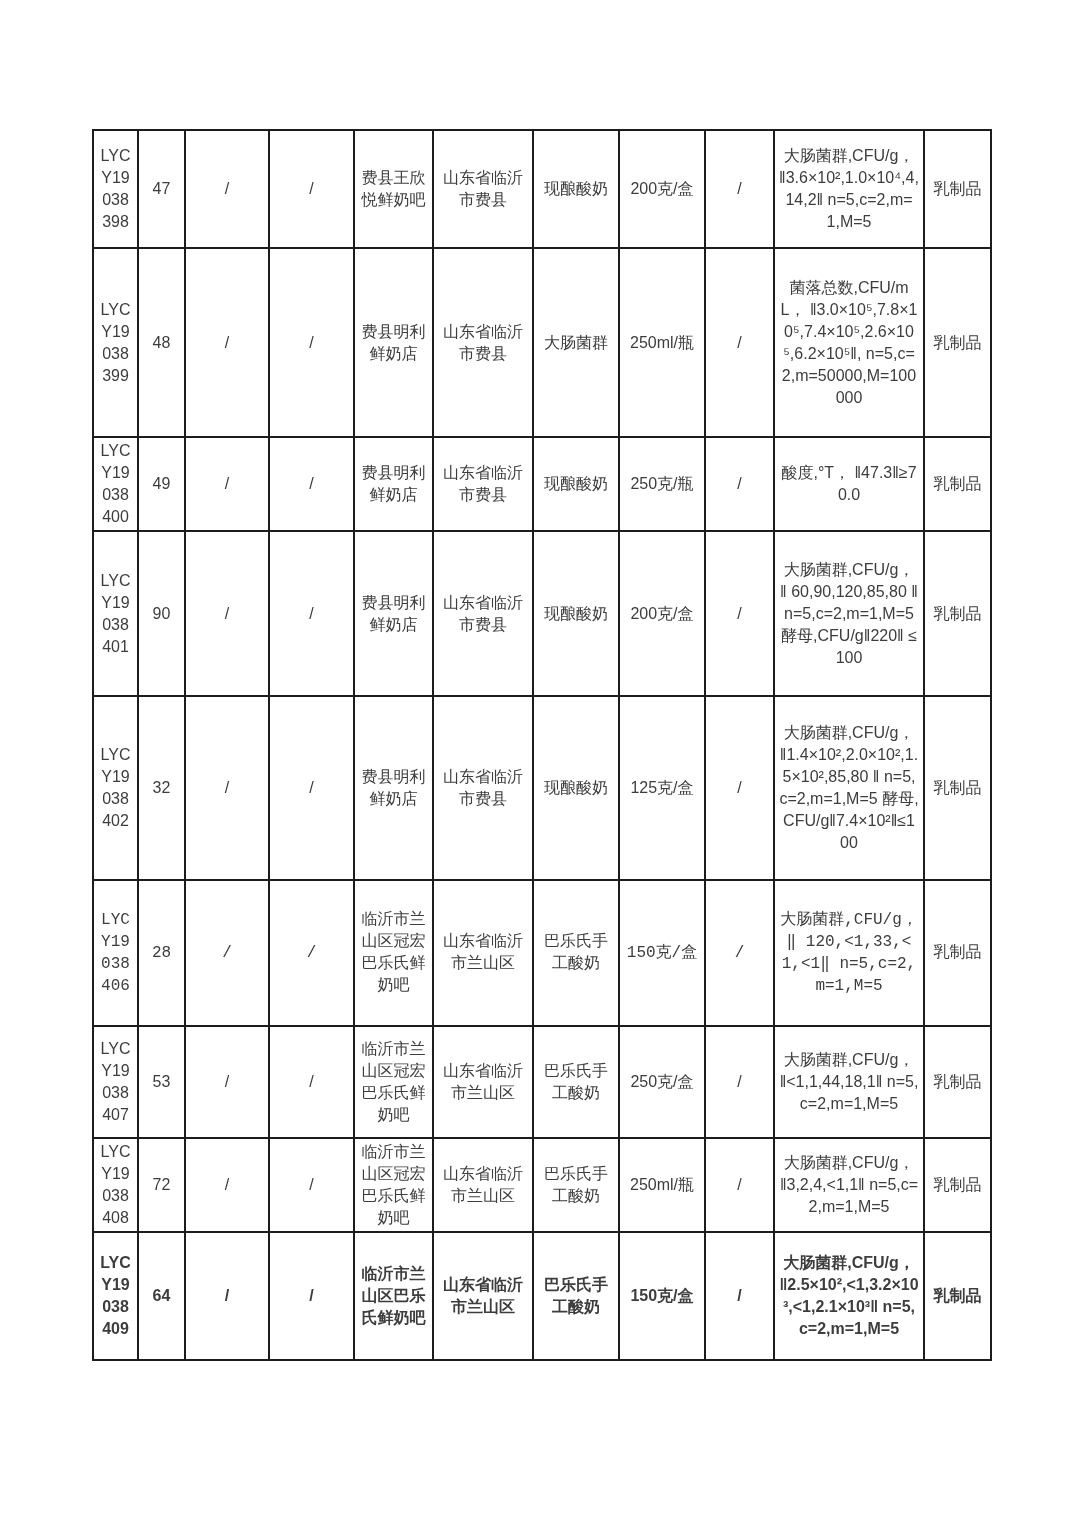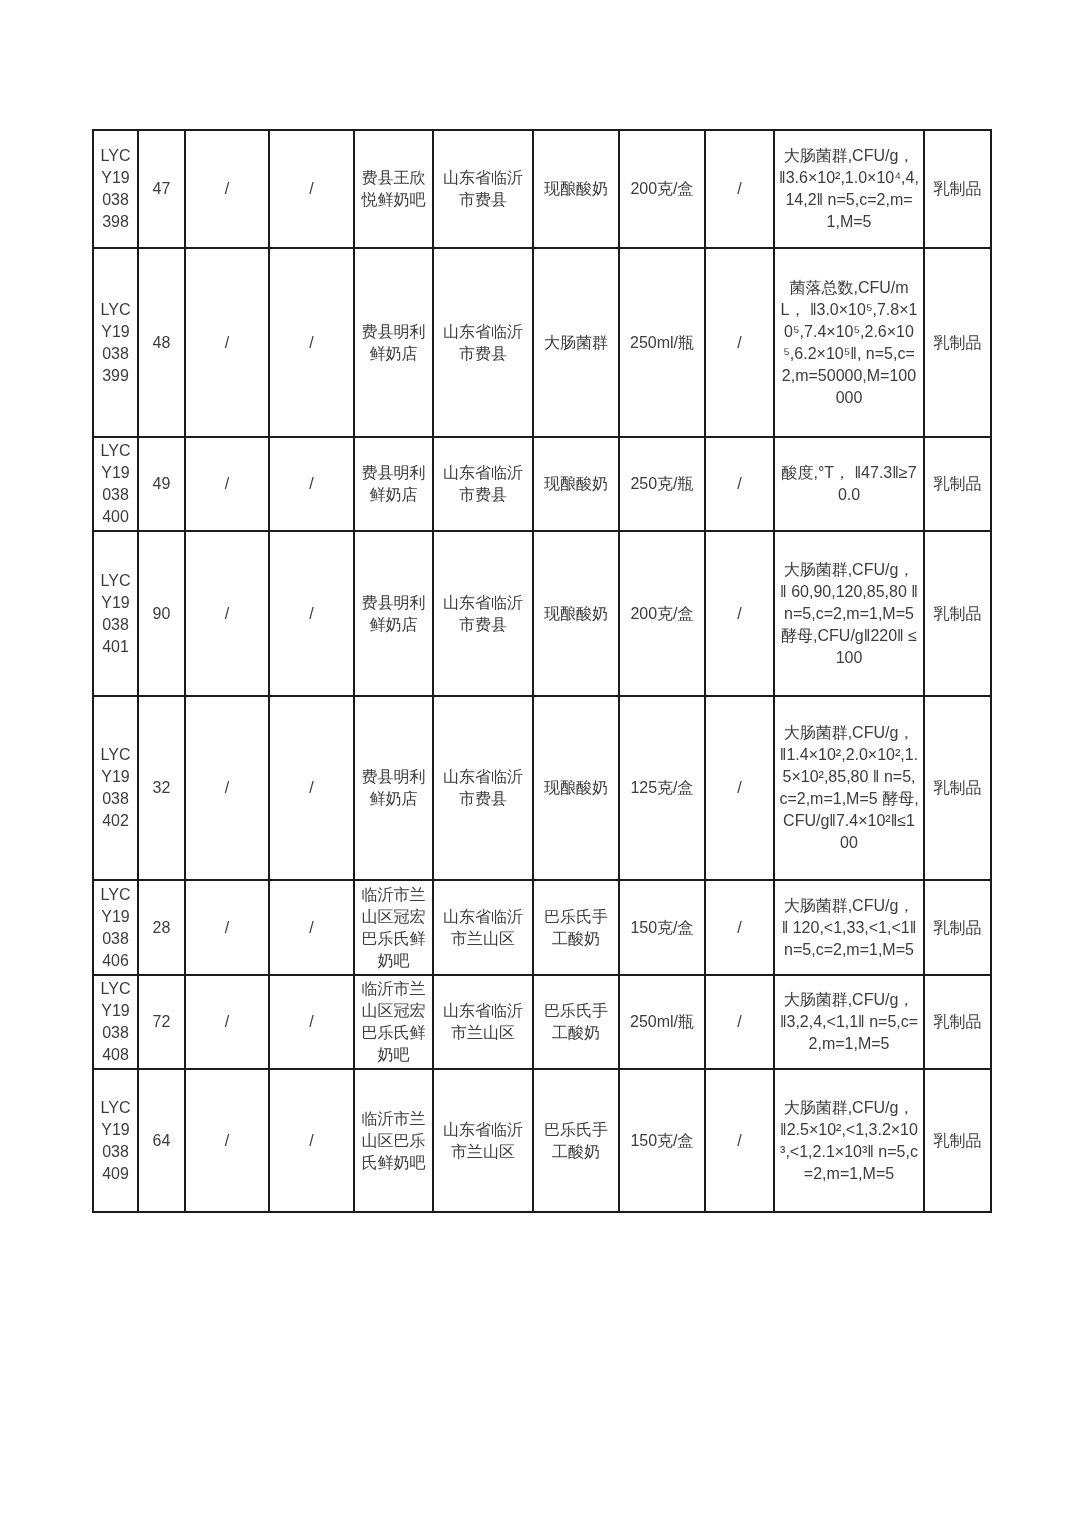--- a/index.html
+++ b/index.html
@@ -37,24 +37,24 @@
   }
   td.c-id   { padding: 2px 5px; }
   td.c-loc  { padding: 2px 6px; }
   td.c-prod { padding: 2px 6px; }
   td.c-res  { padding: 2px 3px; }
   tr.r0 { height: 118px; }
   tr.r1 { height: 189px; }
   tr.r2 { height: 79px; }
   tr.r3 { height: 165px; }
   tr.r4 { height: 184px; }
-  tr.r5 { height: 95px; }
+  tr.r5 { height: 146px; font-family: Liberation Mono, monospace; }
   tr.r6 { height: 112px; }
   tr.r7 { height: 84px; }
-  tr.r8 { height: 143px; }
+  tr.r8 { height: 128px; font-weight: bold; }
 </style>
 </head>
 <body>
 
 <div class="page">
   <table class="insp">
     <colgroup>
       <col style="width:45px">
         <col style="width:47px">
         <col style="width:84px">
@@ -139,20 +139,33 @@
         <td>/</td>
         <td>/</td>
         <td>临沂市兰山区冠宏巴乐氏鲜奶吧</td>
         <td class="c-loc">山东省临沂市兰山区</td>
         <td class="c-prod">巴乐氏手工酸奶</td>
         <td>150克/盒</td>
         <td>/</td>
         <td class="c-res">大肠菌群,CFU/g， ‖ 120,&lt;1,33,&lt;1,&lt;1‖ n=5,c=2,m=1,M=5</td>
         <td>乳制品</td>
       </tr>
+      <tr class="r6">
+        <td class="c-id">LYCY19038407</td>
+        <td>53</td>
+        <td>/</td>
+        <td>/</td>
+        <td>临沂市兰山区冠宏巴乐氏鲜奶吧</td>
+        <td class="c-loc">山东省临沂市兰山区</td>
+        <td class="c-prod">巴乐氏手工酸奶</td>
+        <td>250克/盒</td>
+        <td>/</td>
+        <td class="c-res">大肠菌群,CFU/g， ‖&lt;1,1,44,18,1‖ n=5,c=2,m=1,M=5</td>
+        <td>乳制品</td>
+      </tr>
       <tr class="r7">
         <td class="c-id">LYCY19038408</td>
         <td>72</td>
         <td>/</td>
         <td>/</td>
         <td>临沂市兰山区冠宏巴乐氏鲜奶吧</td>
         <td class="c-loc">山东省临沂市兰山区</td>
         <td class="c-prod">巴乐氏手工酸奶</td>
         <td>250ml/瓶</td>
         <td>/</td>

